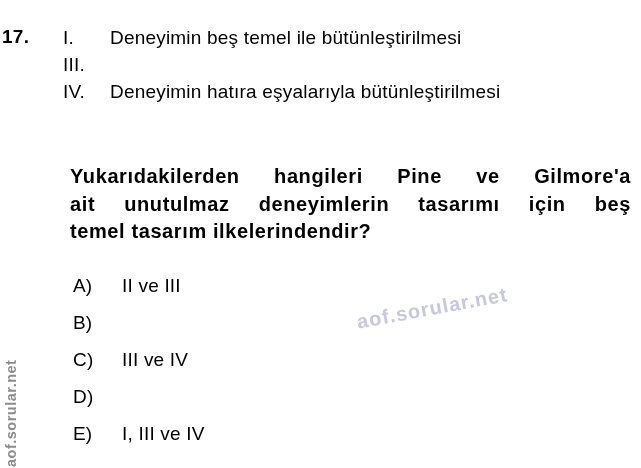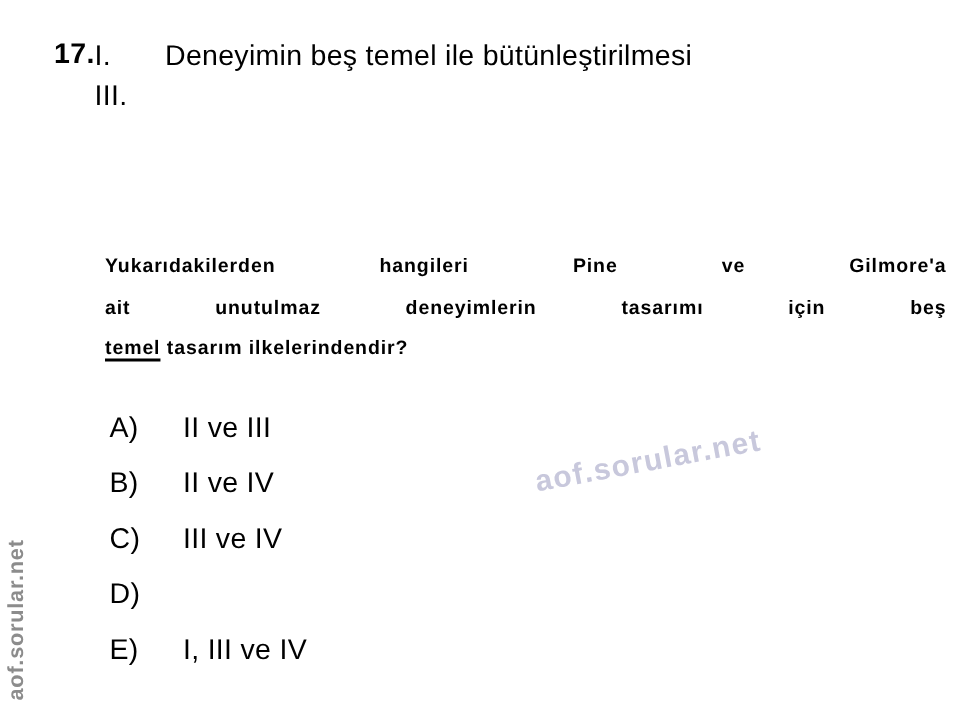--- a/index.html
+++ b/index.html
@@ -13,21 +13,21 @@
     height: 468px;
     background: #ffffff;
     overflow: hidden;
     font-family: "Liberation Sans", "DejaVu Sans", sans-serif;
     color: #000000;
   }
 
   
   .qnum {
     position: absolute;
-    left: 36px;
+    left: 2px;
     top: 26px;
     font-size: 19px;
     font-weight: bold;
     letter-spacing: 0.3px;
   }
 
   
   .premises {
     position: absolute;
     left: 63px;
@@ -44,31 +44,30 @@
     flex: 0 0 auto;
   }
   .premise:nth-child(4) .pnum { width: 40px; }
 
   
   .question {
     position: absolute;
     left: 70px;
     top: 163px;
     width: 561px;
-    font-size: 13px;
+    font-size: 20px;
     font-weight: bold;
     line-height: 27.5px;
     letter-spacing: 0.6px;
   }
   .qline.just {
     text-align: justify;
     text-align-last: justify;
   }
   .uline {
-    text-decoration: underline;
     text-decoration-thickness: 2px;
     text-underline-offset: 3px;
   }
 
   
   .options {
     position: absolute;
     left: 73px;
     top: 274px;
     font-size: 19px;
@@ -122,36 +121,39 @@
   <div class="qnum">17.</div>
 
   <div class="premises">
     <div class="premise">
       <span class="pnum">I.</span>
       <span class="ptext">Deneyimin beş temel ile bütünleştirilmesi</span>
     </div>
     <div class="premise">
       <span class="pnum">III.</span>
     </div>
+    <div class="premise">
+      <span class="pnum">IV.</span>
+      <span class="ptext">Deneyimin hatıra eşyalarıyla bütünleştirilmesi</span>
+    </div>
   </div>
 
   <div class="question">
     <div class="qline just">Yukarıdakilerden hangileri Pine ve Gilmore'a</div>
     <div class="qline just">ait unutulmaz deneyimlerin tasarımı için beş</div>
     <div class="qline"><span class="uline">temel</span><span> tasarım ilkelerindendir?</span></div>
   </div>
 
   <div class="options">
     <div class="option">
       <span class="letter">A)</span>
       <span class="otext">II ve III</span>
     </div>
     <div class="option">
       <span class="letter">B)</span>
-      <span class="otext">II ve IV</span>
     </div>
     <div class="option">
       <span class="letter">C)</span>
       <span class="otext">III ve IV</span>
     </div>
     <div class="option">
       <span class="letter">D)</span>
     </div>
     <div class="option">
       <span class="letter">E)</span>

